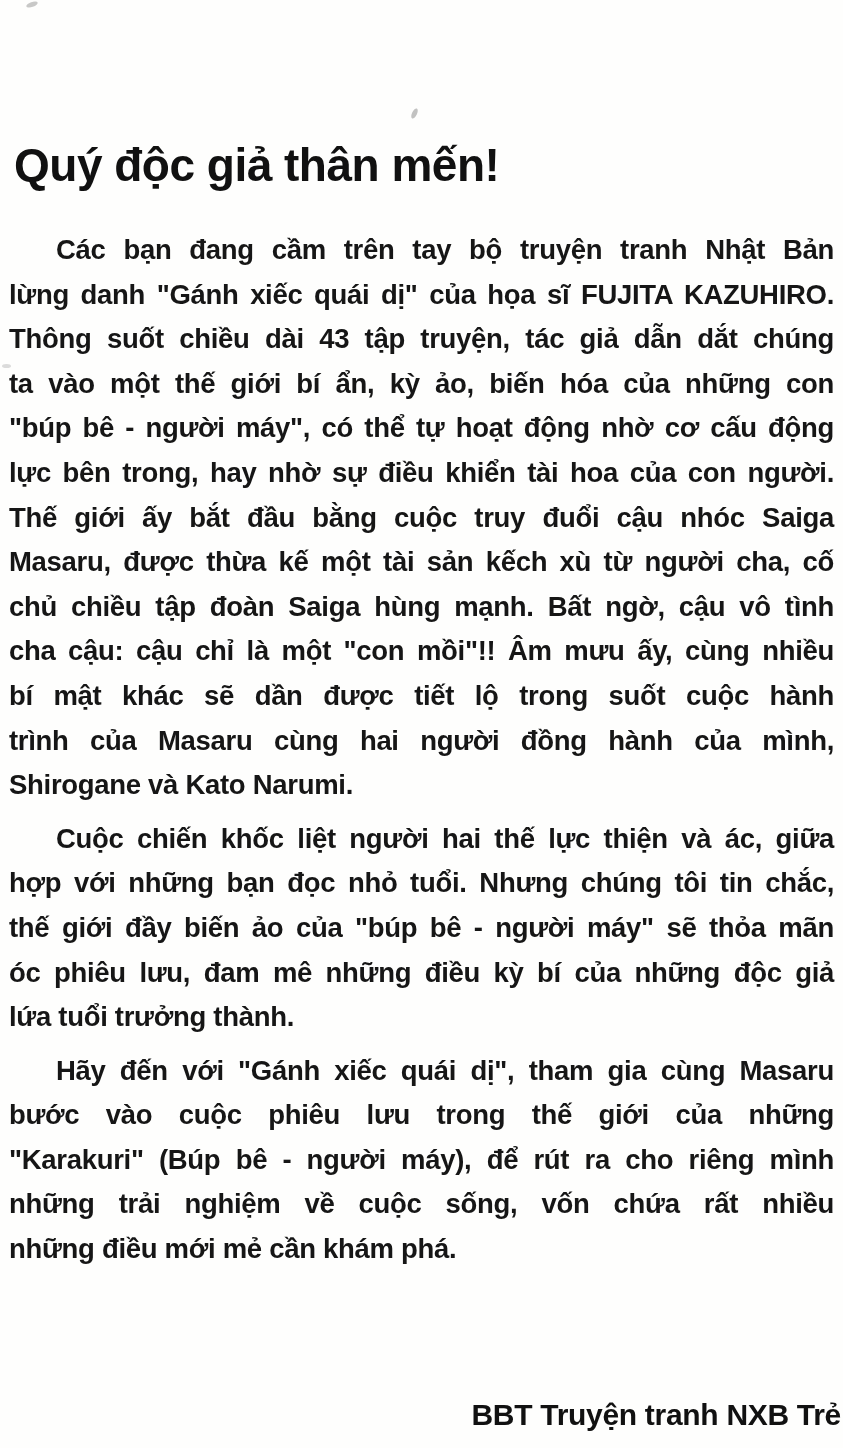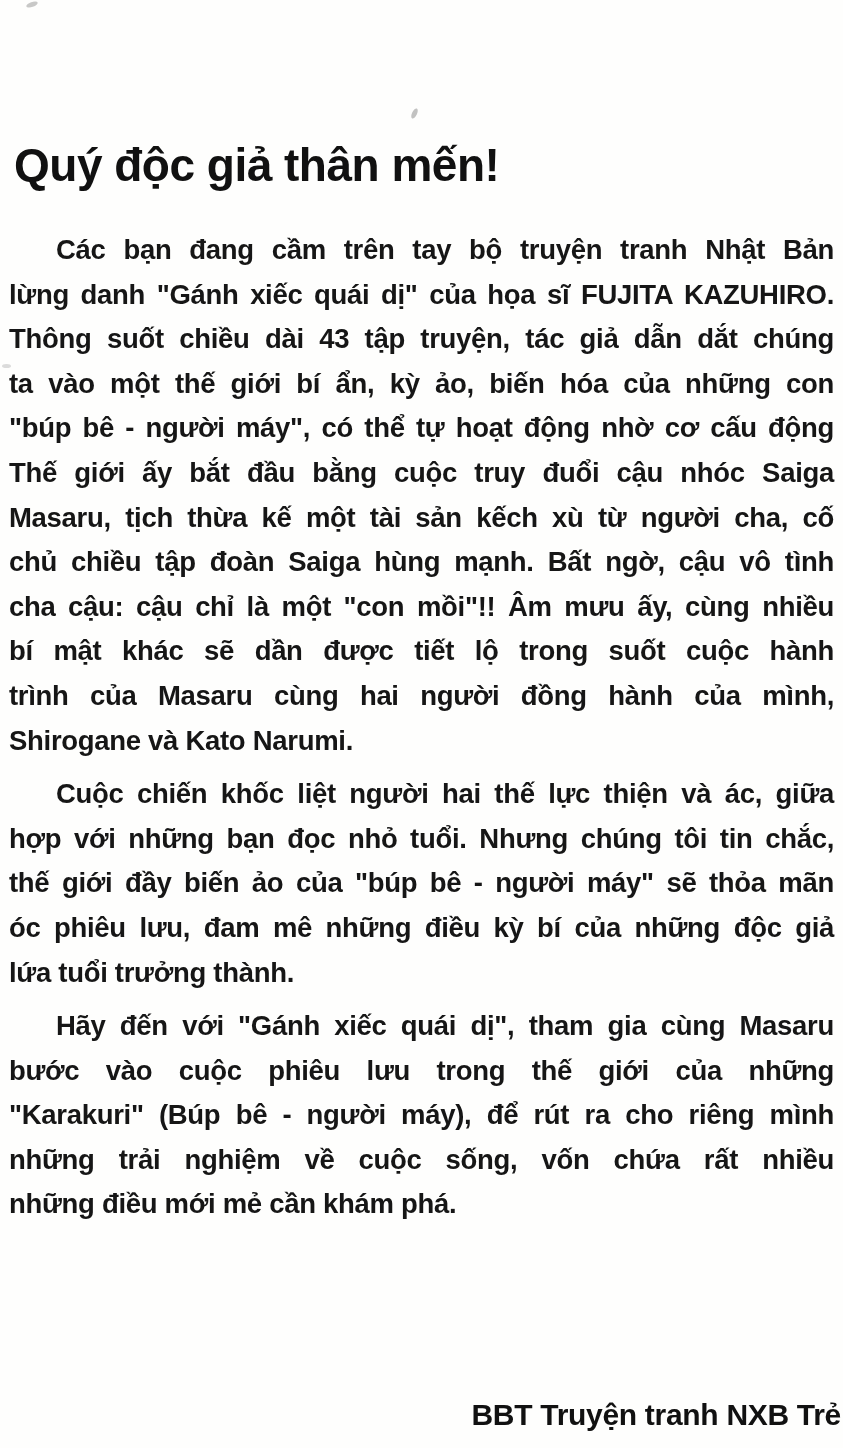--- a/index.html
+++ b/index.html
@@ -95,22 +95,23 @@
   <h1 class="heading">Quý độc giả thân mến!</h1>
 
   <div class="body-block">
 
     <div class="para">
       <div class="line first">Các bạn đang cầm trên tay bộ truyện tranh Nhật Bản</div>
       <div class="line">lừng danh "Gánh xiếc quái dị" của họa sĩ FUJITA KAZUHIRO.</div>
       <div class="line">Thông suốt chiều dài 43 tập truyện, tác giả dẫn dắt chúng</div>
       <div class="line">ta vào một thế giới bí ẩn, kỳ ảo, biến hóa của những con</div>
       <div class="line">"búp bê - người máy", có thể tự hoạt động nhờ cơ cấu động</div>
+      <div class="line">lực bên trong, hay nhờ sự điều khiển tài hoa của con người.</div>
       <div class="line">Thế giới ấy bắt đầu bằng cuộc truy đuổi cậu nhóc Saiga</div>
-      <div class="line">Masaru, tịch thừa kế một tài sản kếch xù từ người cha, cố</div>
+      <div class="line">Masaru, được thừa kế một tài sản kếch xù từ người cha, cố</div>
       <div class="line">chủ chiều tập đoàn Saiga hùng mạnh. Bất ngờ, cậu vô tình</div>
       <div class="line">cha cậu: cậu chỉ là một "con mồi"!! Âm mưu ấy, cùng nhiều</div>
       <div class="line">bí mật khác sẽ dần được tiết lộ trong suốt cuộc hành</div>
       <div class="line">trình của Masaru cùng hai người đồng hành của mình,</div>
       <div class="line last">Shirogane và Kato Narumi.</div>
     </div>
 
     <div class="para">
       <div class="line first">Cuộc chiến khốc liệt người hai thế lực thiện và ác, giữa</div>
       <div class="line">hợp với những bạn đọc nhỏ tuổi. Nhưng chúng tôi tin chắc,</div>

